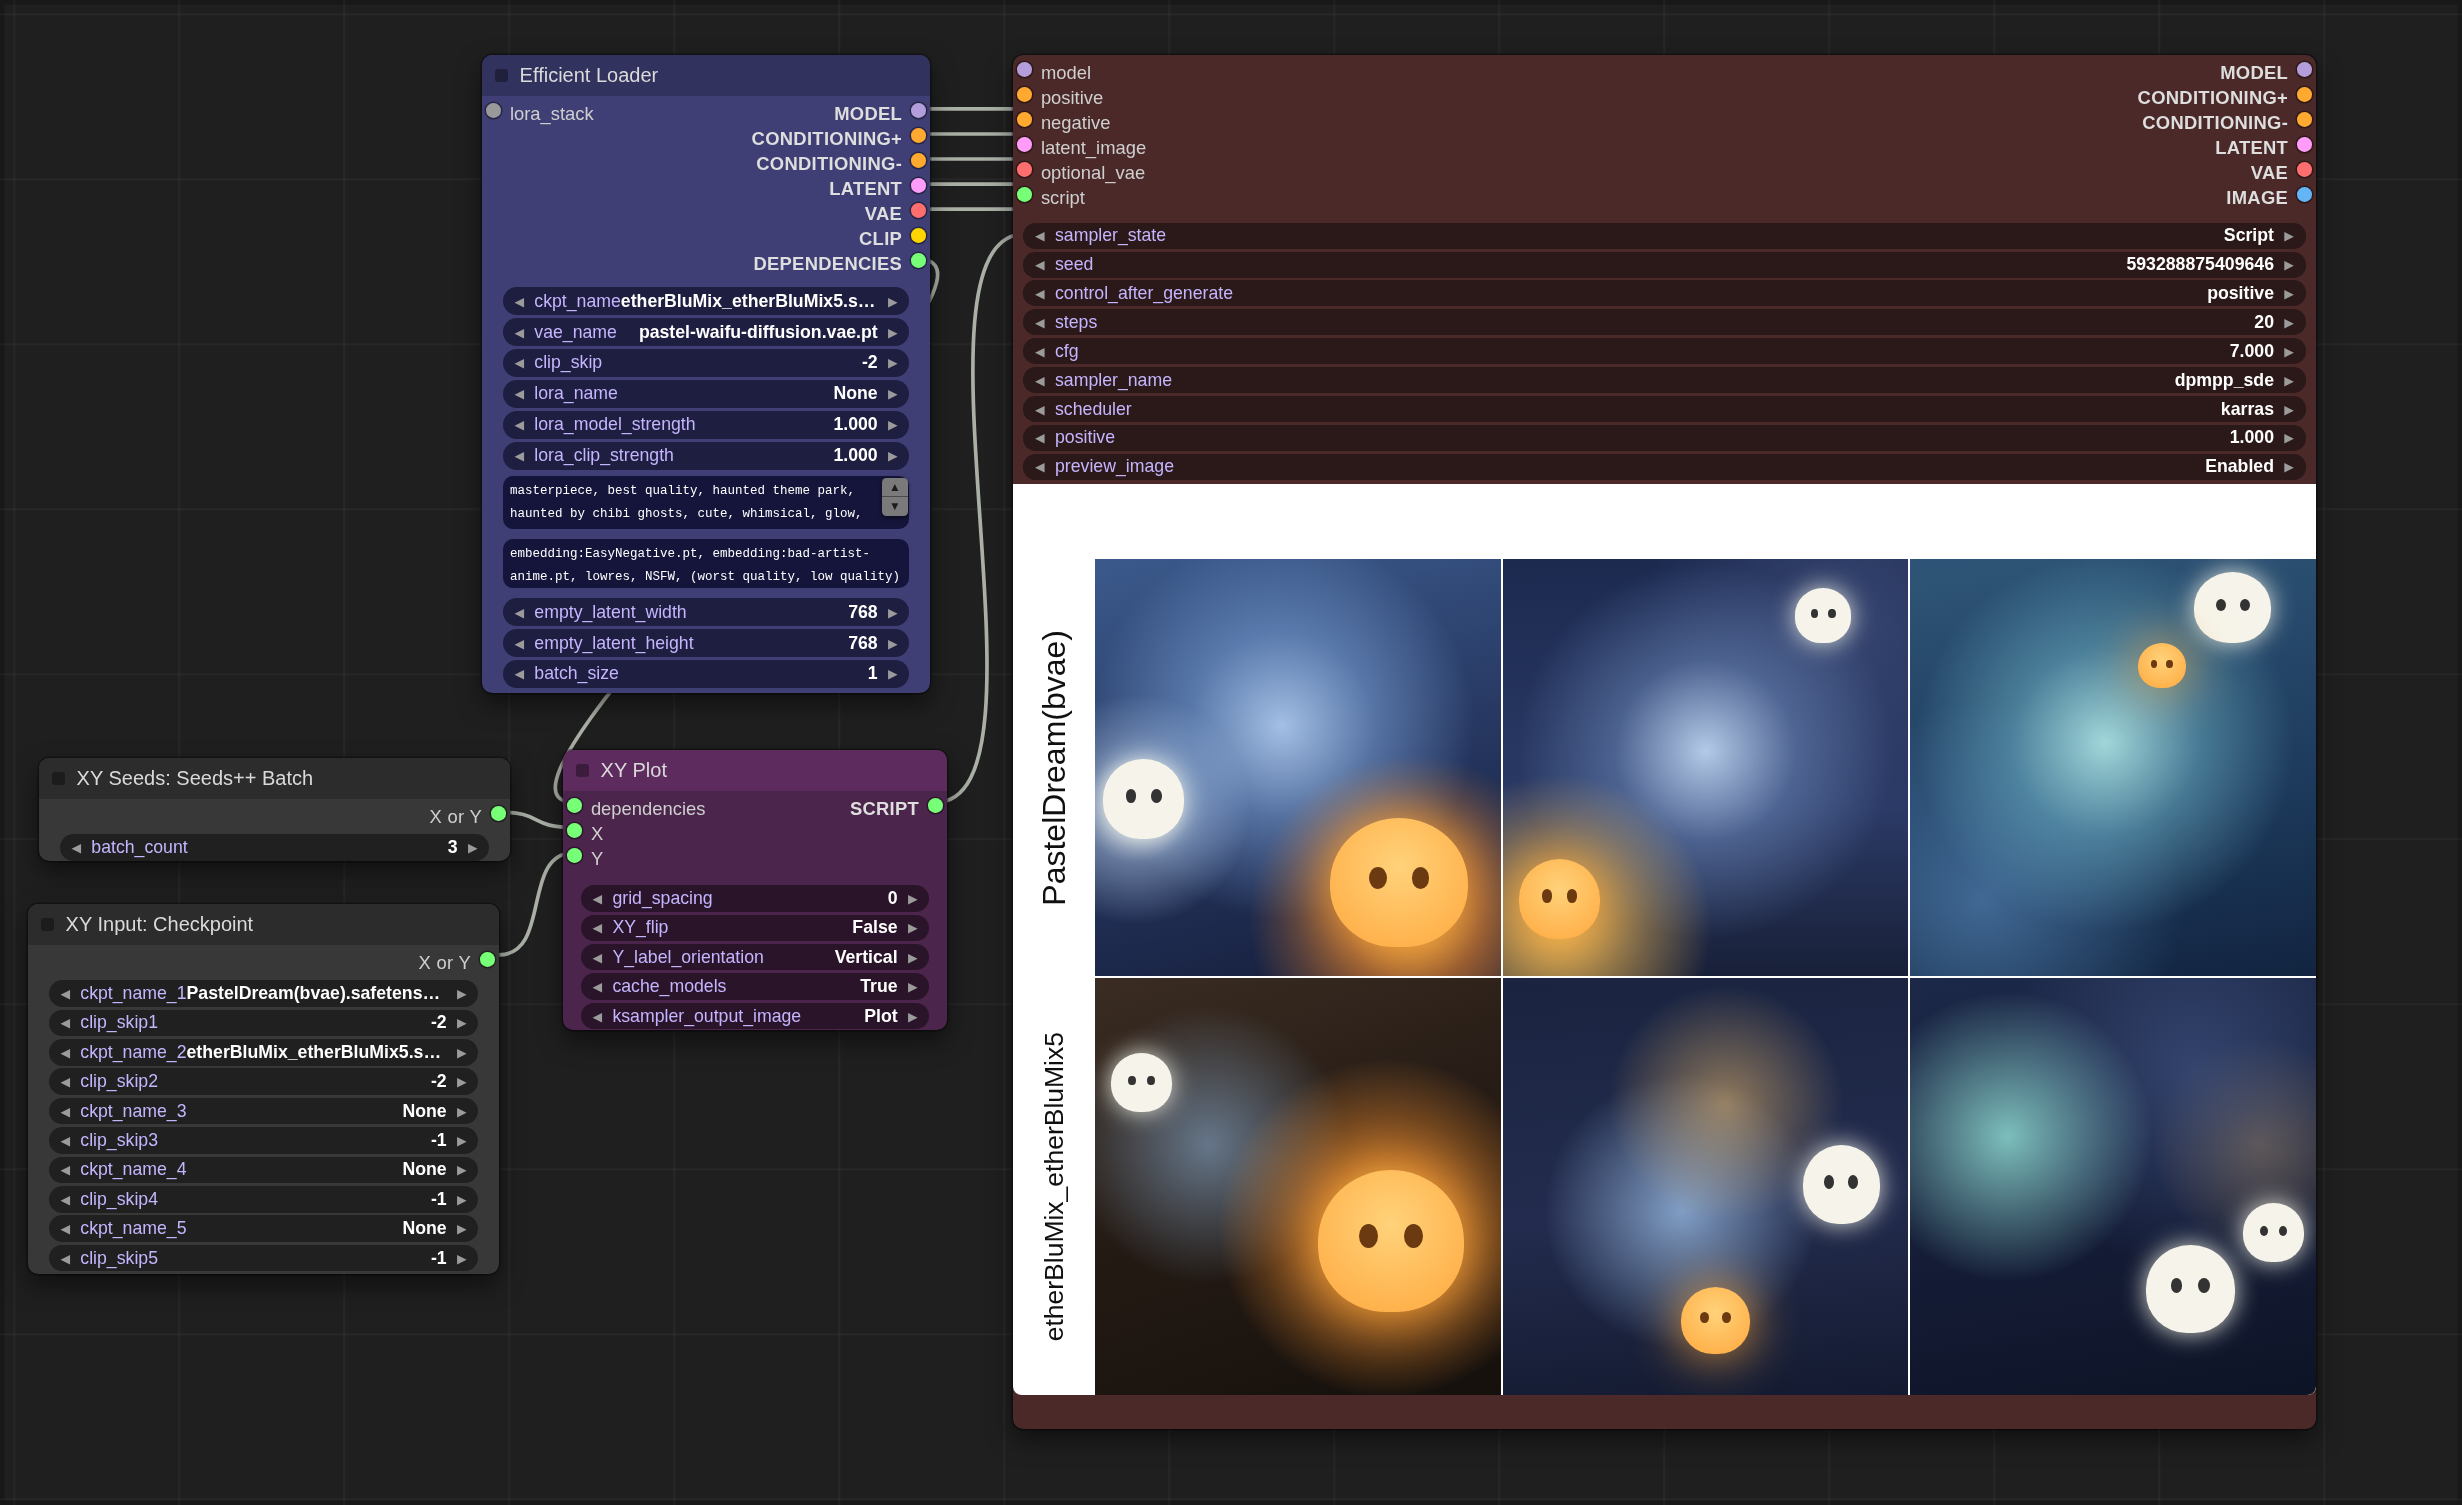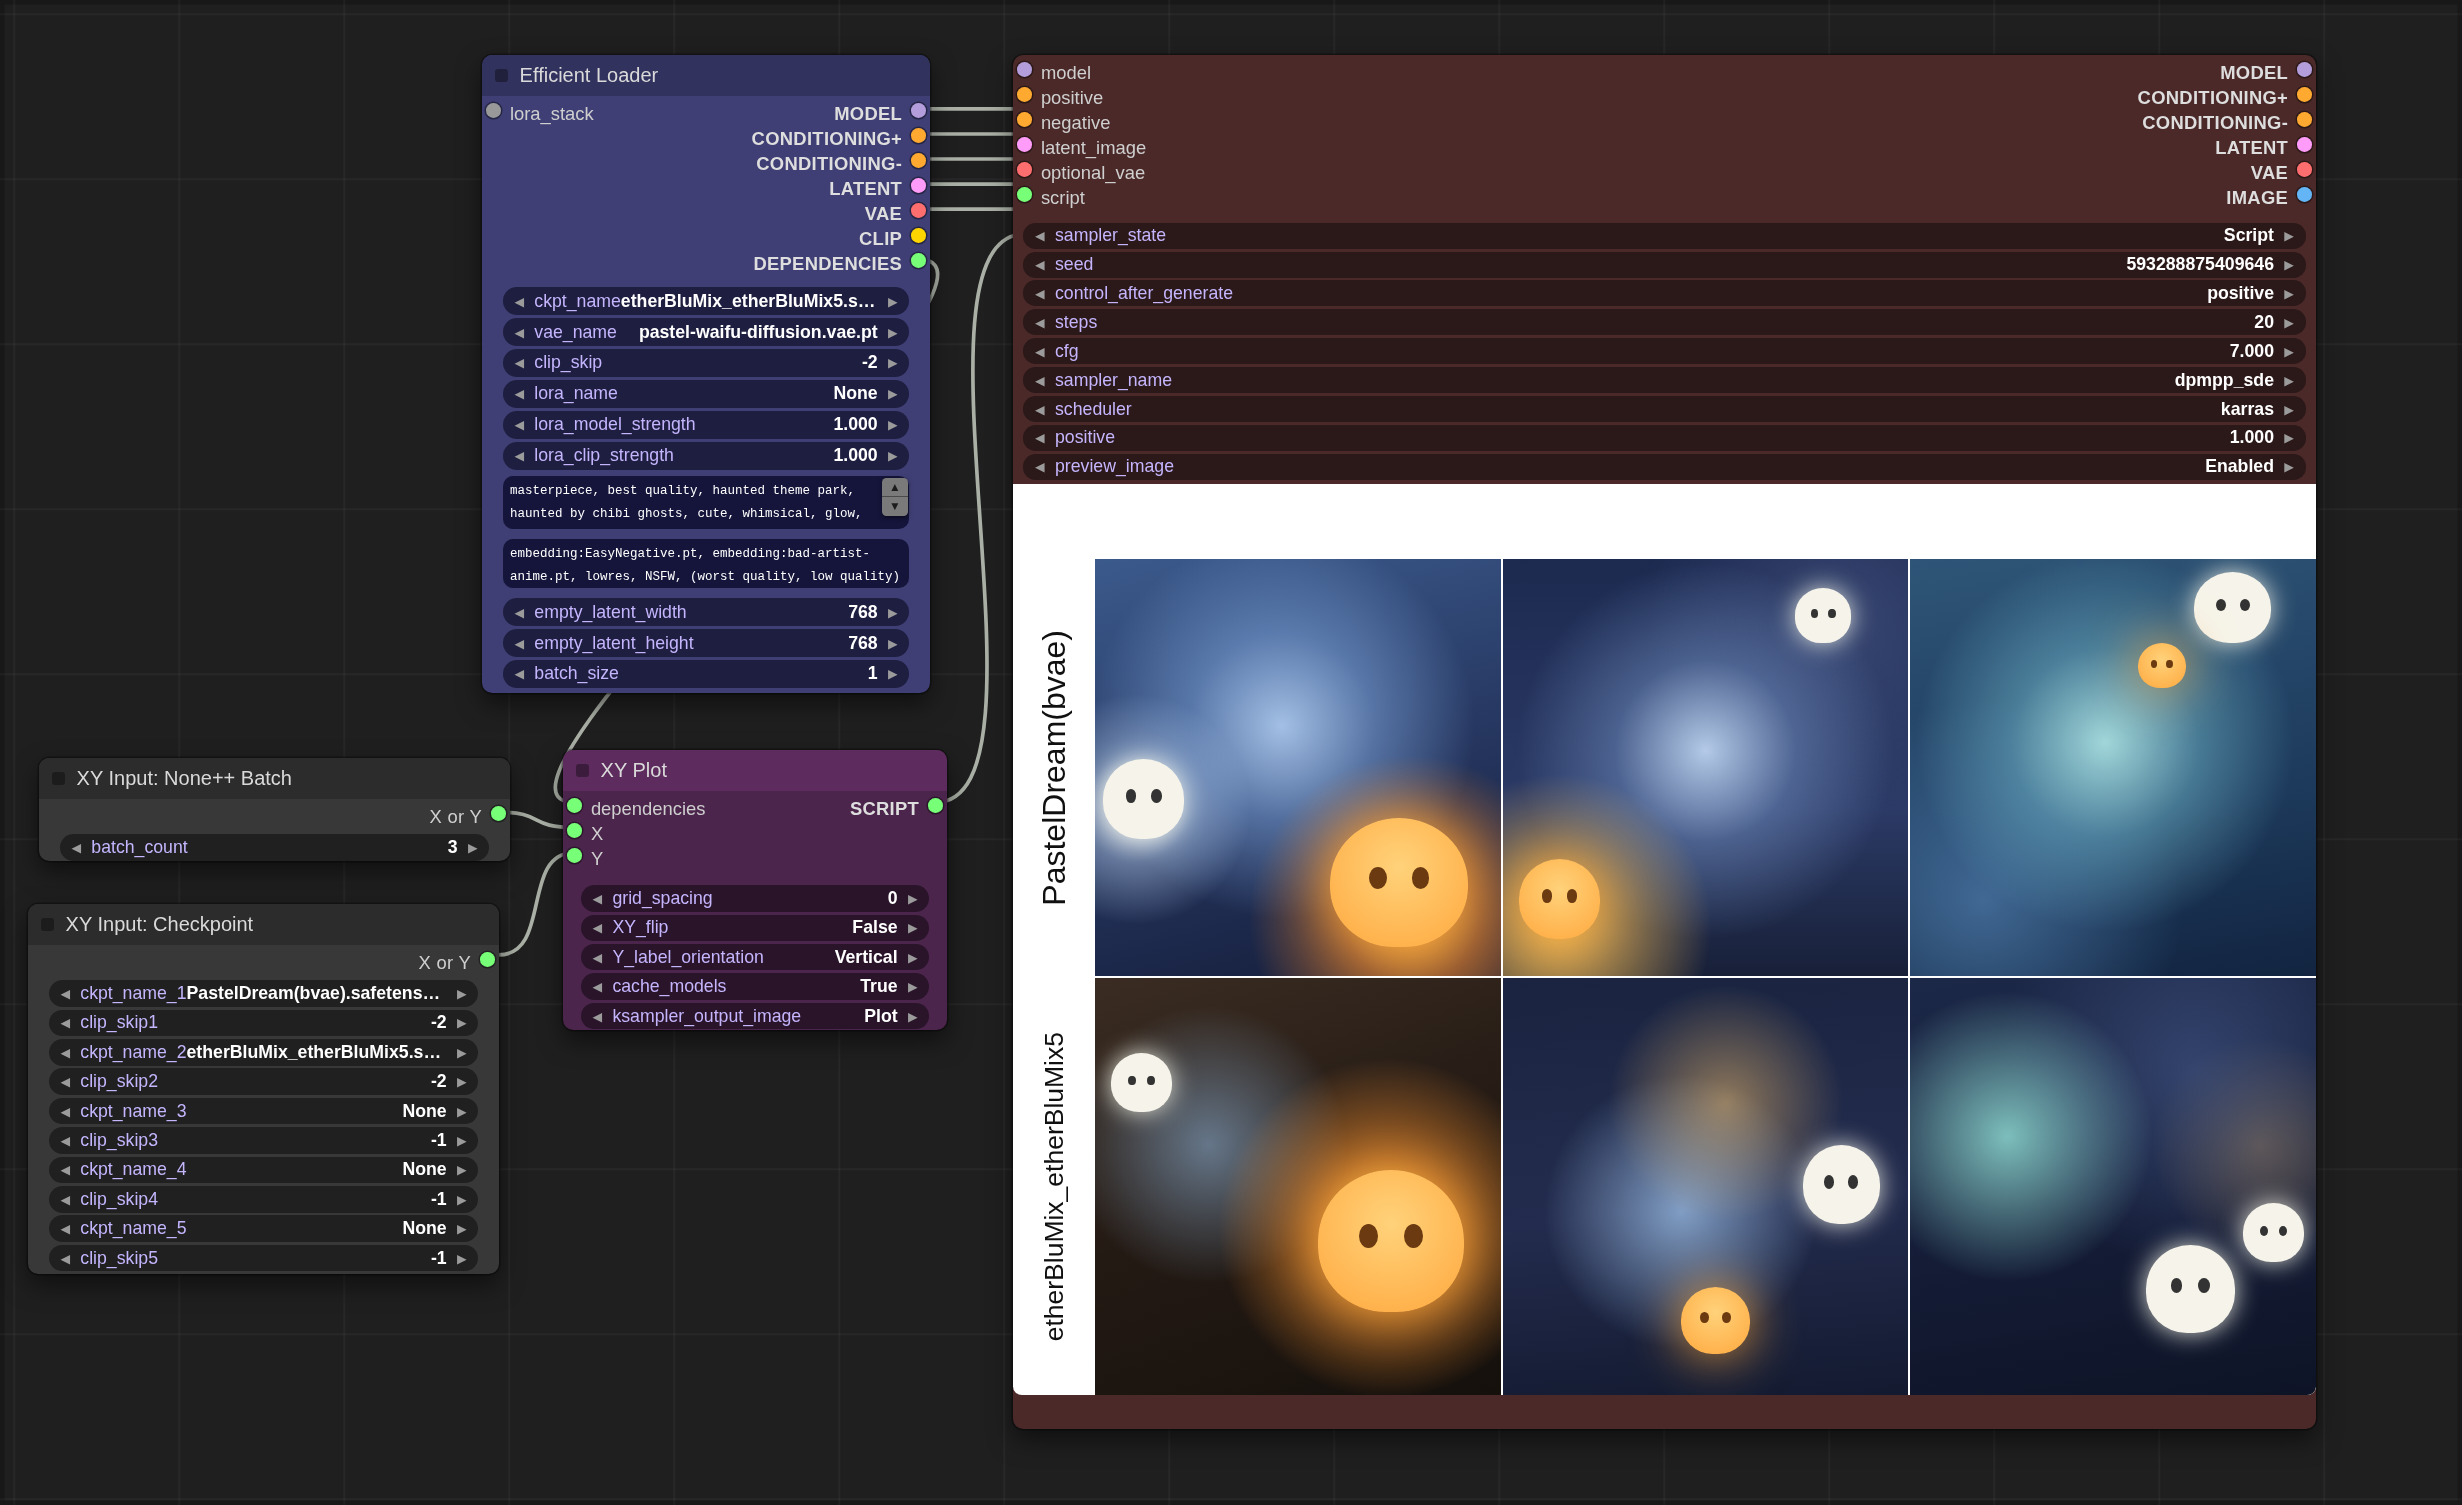--- a/index.html
+++ b/index.html
@@ -461,21 +461,21 @@
       <span class="wlabel">ksampler_output_image</span>
       <span class="wvalue">Plot</span>
       <span class="arr">▶</span>
     </div>
   </div>
 </div>
 
 <div class="node node-gray node-seeds">
   <div class="node-header hdr-gray">
     <span class="collapse"></span>
-    <span>XY Input: None++ Batch</span>
+    <span>XY Seeds: Seeds++ Batch</span>
   </div>
   <div class="slots">
     <div class="slot-row">
       <div class="slot-out">
         <span>X or Y</span>
         <span class="dot" style="background: rgb(119, 255, 119);"></span>
       </div>
     </div>
   </div>
   <div class="widgets">

